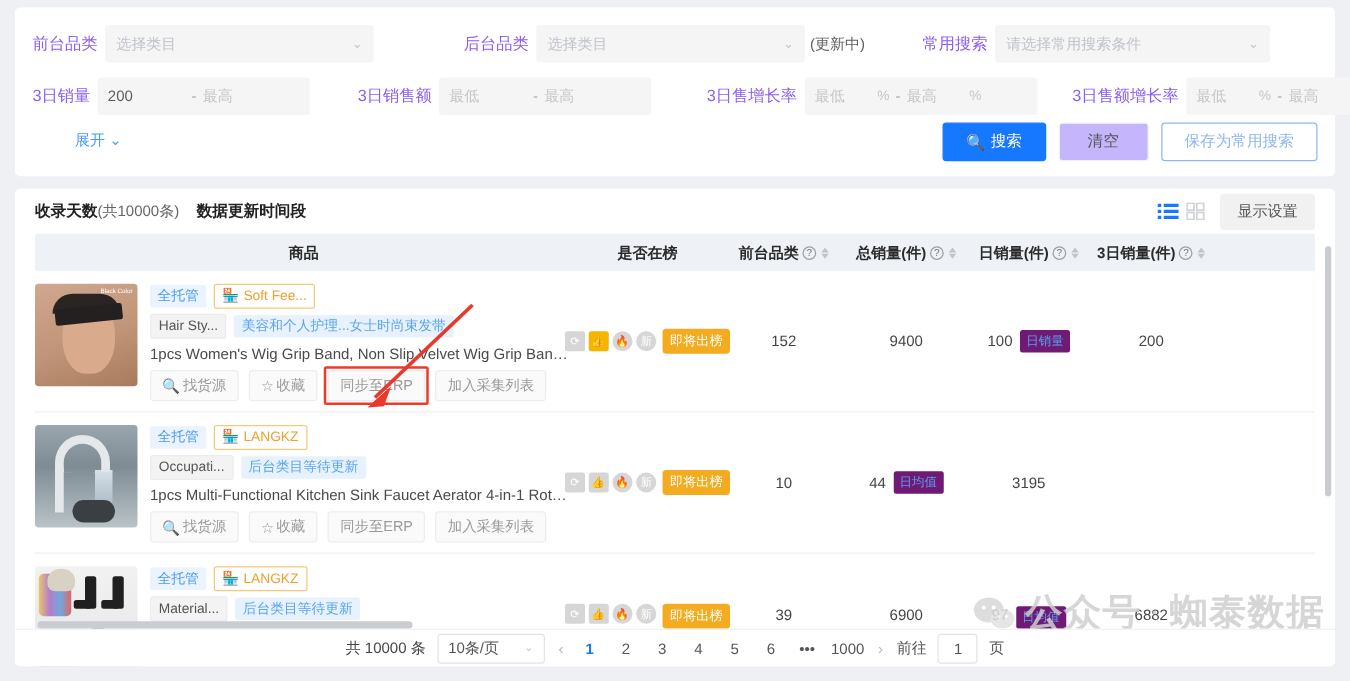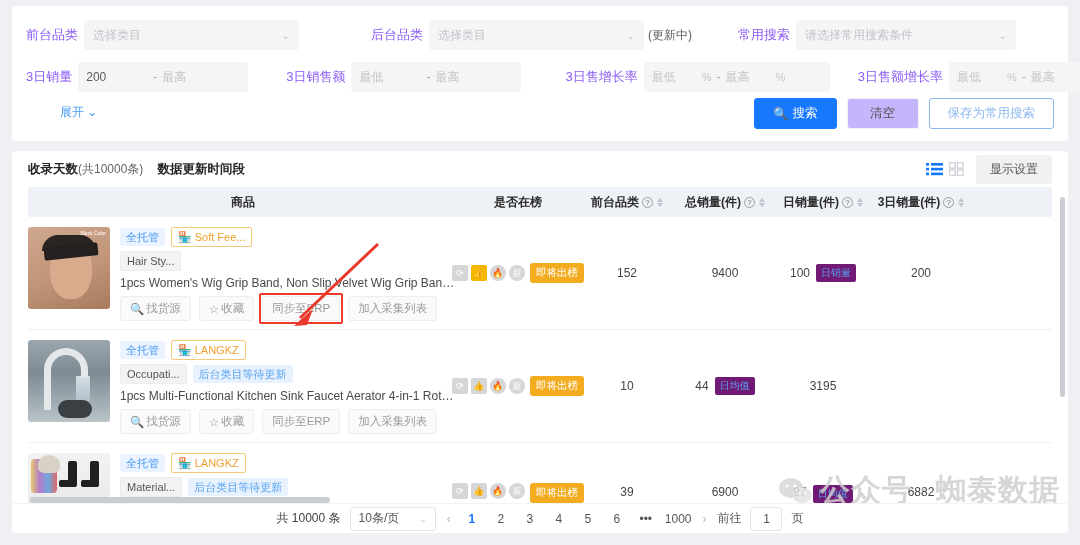--- a/index.html
+++ b/index.html
@@ -356,20 +356,21 @@
           <div class="pinfo">
             <div class="tagline">
               <span class="tag tag-blue">全托管</span>
               <span class="tag tag-orange">
                 <span>🏪</span>
                 <span>Soft Fee...</span>
               </span>
             </div>
             <div class="tagline">
               <span class="tag tag-gray">Hair Sty...</span>
+              <span class="tag tag-cat">美容和个人护理...女士时尚束发带</span>
             </div>
             <div class="ptitle">1pcs Women's Wig Grip Band, Non Slip Velvet Wig Grip Band, Ad...</div>
             <div class="actions">
               <span class="act">
                 <span>🔍</span>
                 <span>找货源</span>
               </span>
               <span class="act">
                 <span>☆</span>
                 <span>收藏</span>

